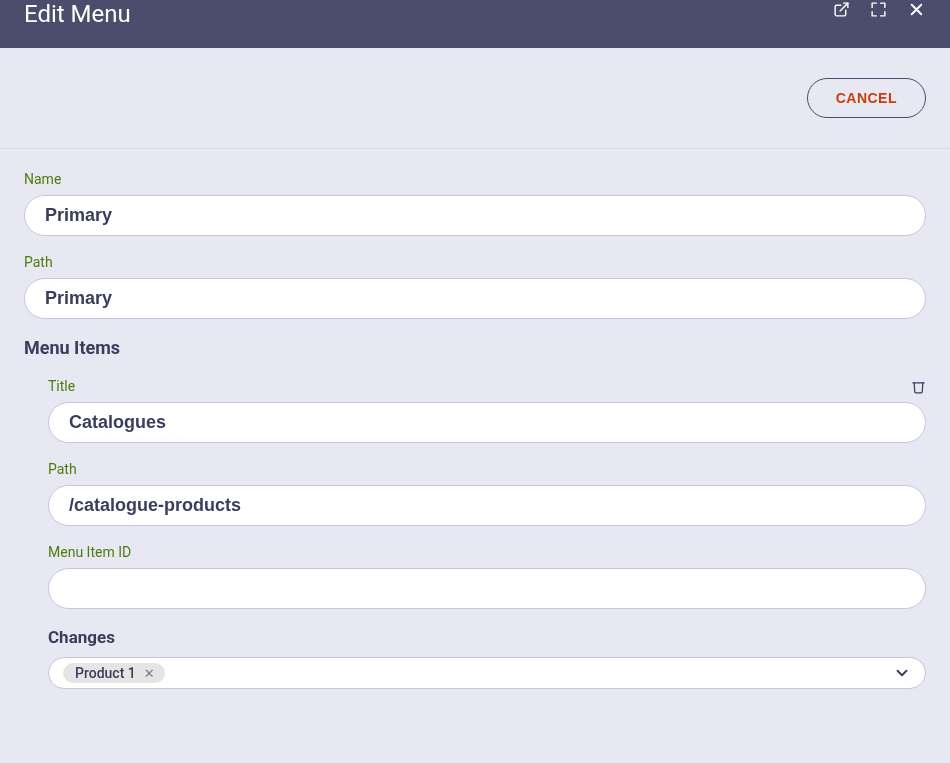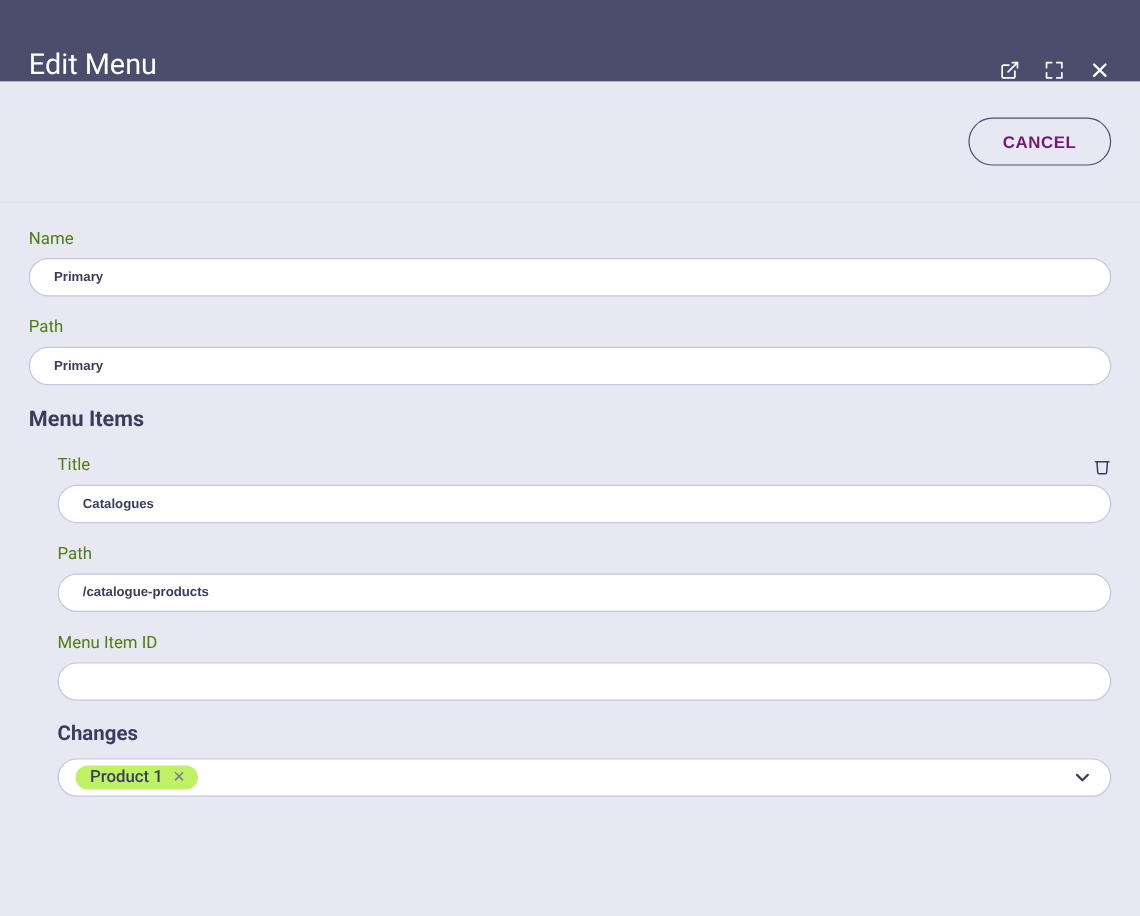--- a/index.html
+++ b/index.html
@@ -9,23 +9,23 @@
     }
     body {
       font-family: -apple-system, BlinkMacSystemFont, "Segoe UI", Roboto, Helvetica, Arial, sans-serif;
       background: #e8e8f2;
       width: 950px;
       height: 763px;
       overflow: hidden;
     }
     .modal-header {
       background: #4a4d6b;
-      height: 68px;
-      display: flex;
-      align-items: flex-end;
+      height: 48px;
+      display: flex;
+      align-items: flex-start;
       justify-content: space-between;
       padding: 0 24px;
     }
     .modal-title {
       color: #ffffff;
       font-size: 24px;
       font-weight: 400;
     }
     .header-icons {
       display: flex;
@@ -52,21 +52,21 @@
       font-size: 14px;
       font-weight: 700;
       letter-spacing: 0.5px;
       cursor: pointer;
       border: none;
       text-transform: uppercase;
     }
     .btn-cancel {
       background: transparent;
       border: 1.5px solid #4a4d6b;
-      color: #701a75;
+      color: #c2410c;
       text-align: right;
     }
     .btn-save {
       background: #1ad1a5;
       color: #ffffff;
     }
     .form-section {
       padding: 22px 24px 0 24px;
     }
     .field-group {
@@ -77,21 +77,21 @@
       color: #4d7c0f;
       font-size: 14px;
       font-weight: 400;
       margin-bottom: 8px;
     }
     .text-input {
       width: 100%;
       border: 1.5px solid #c4c4e0;
       border-radius: 999px;
       padding: 9px 20px;
-      font-size: 11px;
+      font-size: 18px;
       color: #3a3d5c;
       background: #ffffff;
       font-weight: 600;
       outline: none;
     }
     .section-title {
       color: #3a3d5c;
       font-size: 18px;
       font-weight: 700;
       margin-top: 4px;
@@ -126,21 +126,21 @@
       border: 1.5px solid #c4c4e0;
       border-radius: 999px;
       padding: 5px 14px;
       background: #ffffff;
       display: flex;
       align-items: center;
       justify-content: space-between;
       cursor: pointer;
     }
     .chip {
-      background: #bef264;
+      background: #e5e5e5;
       border-radius: 999px;
       padding: 2px 8px 2px 12px;
       display: inline-flex;
       align-items: center;
       gap: 6px;
       font-size: 14px;
       color: #3a3d5c;
       font-weight: 500;
     }
     .chip-remove {

